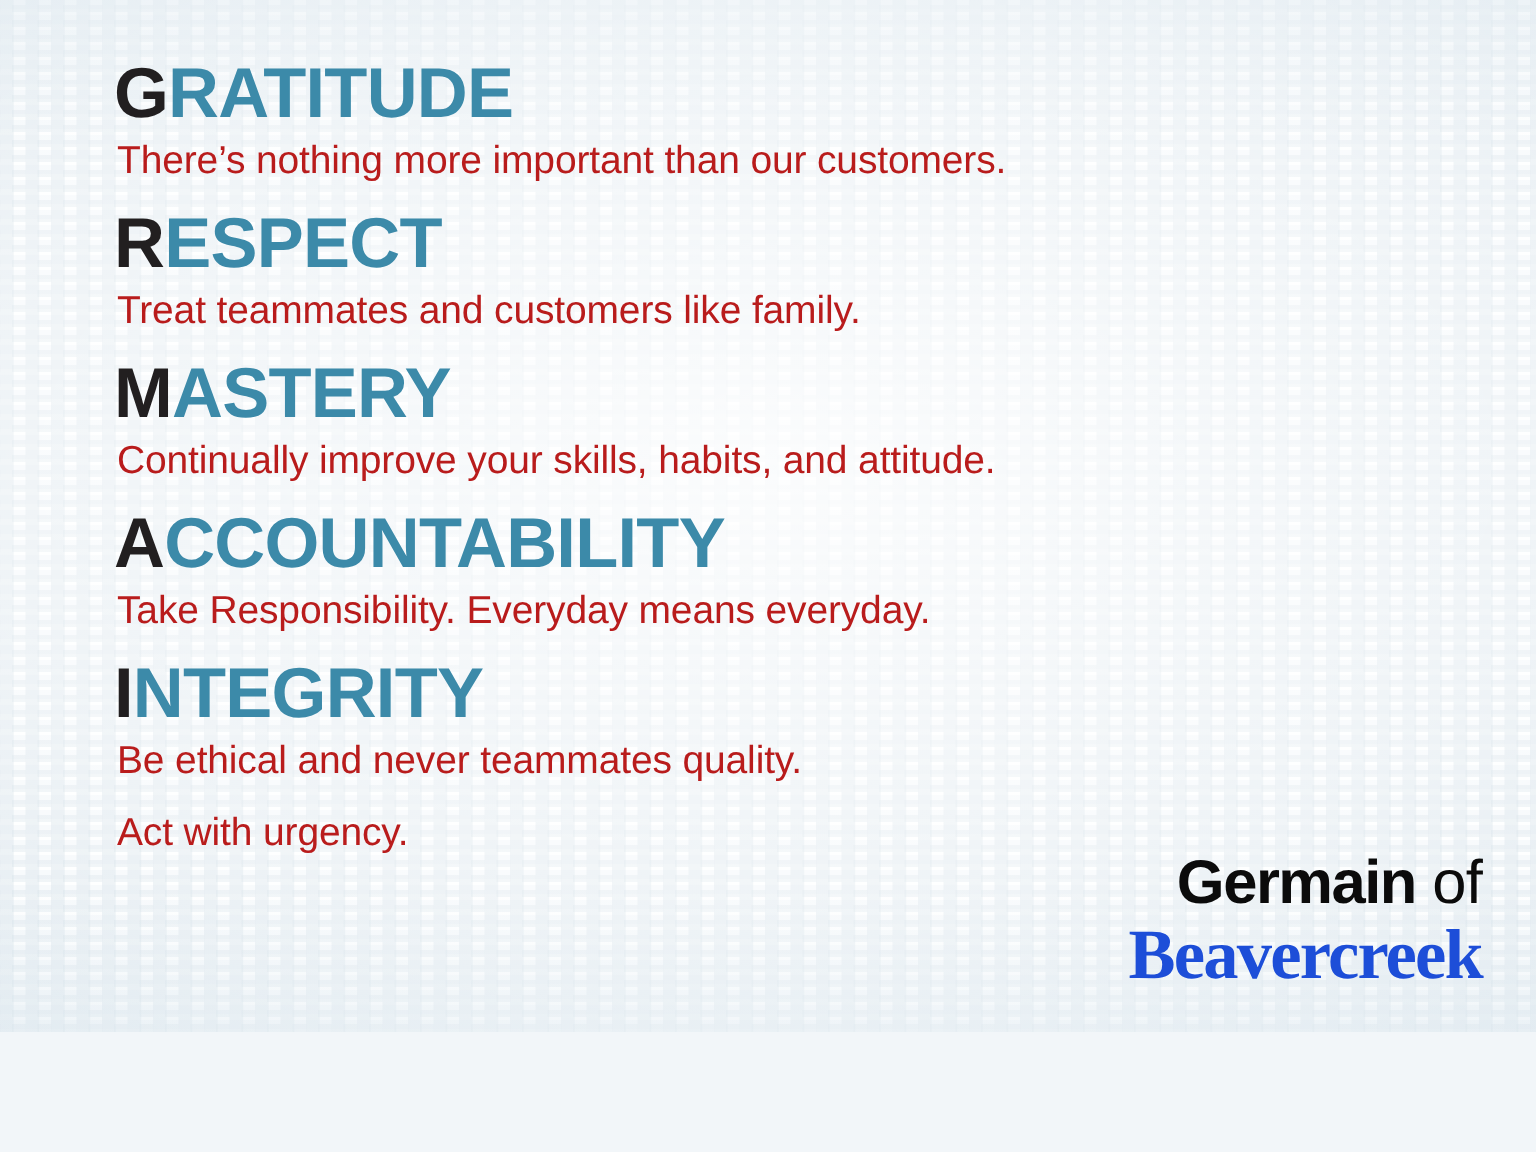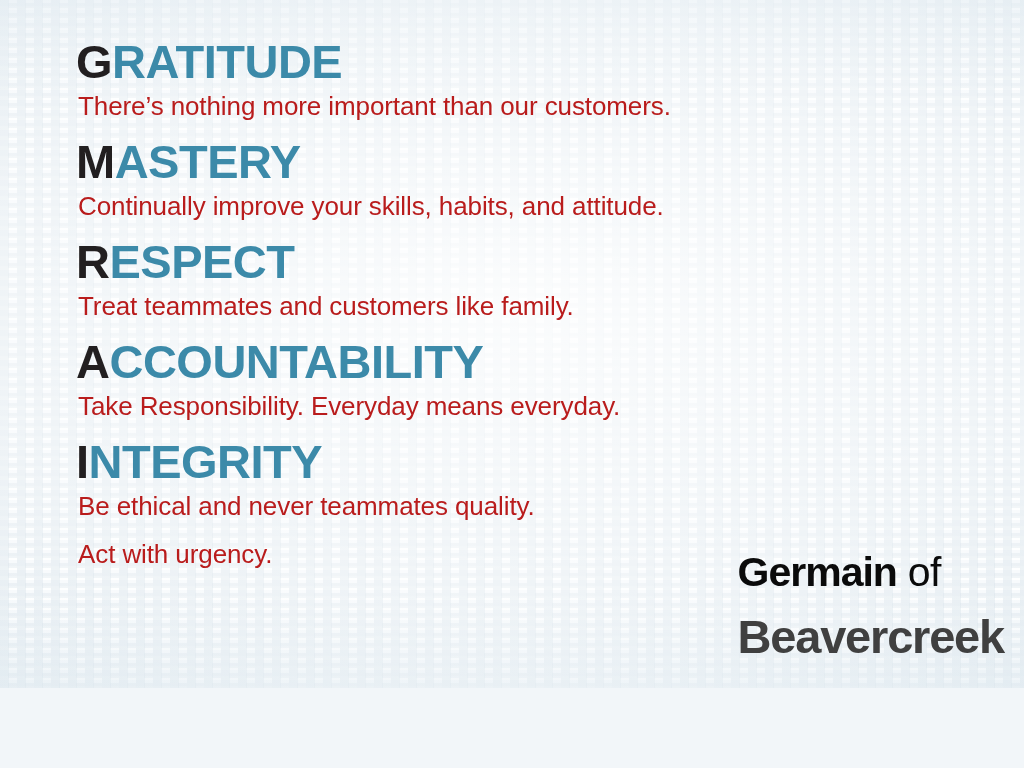--- a/index.html
+++ b/index.html
@@ -123,76 +123,76 @@
     letter-spacing: -0.1px;
     color: #b91c1c;
     margin: 1px 0 0 2px;
     padding: 0;
     white-space: nowrap;
   }
 
   
   #logo {
     position: absolute;
-    right: 20px;
+    right: 36px;
     bottom: 26px;
-    text-align: left;
+    text-align: right;
     line-height: 1;
   }
   #logo-line1 {
     font-family: "Liberation Sans", sans-serif;
     font-size: 41px;
     line-height: 44px;
     letter-spacing: -1px;
     color: #0b0b0b;
     white-space: nowrap;
   }
   #logo-line1 .logo-brand {
     font-weight: bold;
   }
   #logo-line1 .logo-conn {
     font-weight: normal;
     letter-spacing: -0.5px;
   }
   #logo-line2 {
-    font-family: Liberation Sans, sans-serif;
+    font-family: Liberation Serif, serif;
     font-weight: bold;
     font-size: 47px;
     line-height: 50px;
     letter-spacing: -1.2px;
-    color: #404040;
-    white-space: nowrap;
-    margin-top: 18px;
+    color: #1d4ed8;
+    white-space: nowrap;
+    margin-top: 2px;
   }
 </style>
 </head>
 <body>
 
 <div id="poster">
 
   <div id="bg-texture"></div>
   <div id="bg-texture-offset"></div>
   <div id="bg-sheen"></div>
 
   <div id="values-list">
 
     <div class="value-block">
       <div class="value-heading"><span class="initial">G</span><span class="rest">RATITUDE</span></div>
       <div class="value-desc">There’s nothing more important than our customers.</div>
     </div>
 
 
     <div class="value-block">
+      <div class="value-heading"><span class="initial">R</span><span class="rest">ESPECT</span></div>
+      <div class="value-desc">Treat teammates and customers like family.</div>
+    </div>
+
+    <div class="value-block">
       <div class="value-heading"><span class="initial">M</span><span class="rest">ASTERY</span></div>
       <div class="value-desc">Continually improve your skills, habits, and attitude.</div>
-    </div>
-
-    <div class="value-block">
-      <div class="value-heading"><span class="initial">R</span><span class="rest">ESPECT</span></div>
-      <div class="value-desc">Treat teammates and customers like family.</div>
     </div>
 
     <div class="value-block">
       <div class="value-heading"><span class="initial">A</span><span class="rest">CCOUNTABILITY</span></div>
       <div class="value-desc">Take Responsibility. Everyday means everyday.</div>
     </div>
 
     <div class="value-block">
       <div class="value-heading"><span class="initial">I</span><span class="rest">NTEGRITY</span></div>
       <div class="value-desc">Be ethical and never teammates quality.</div>

